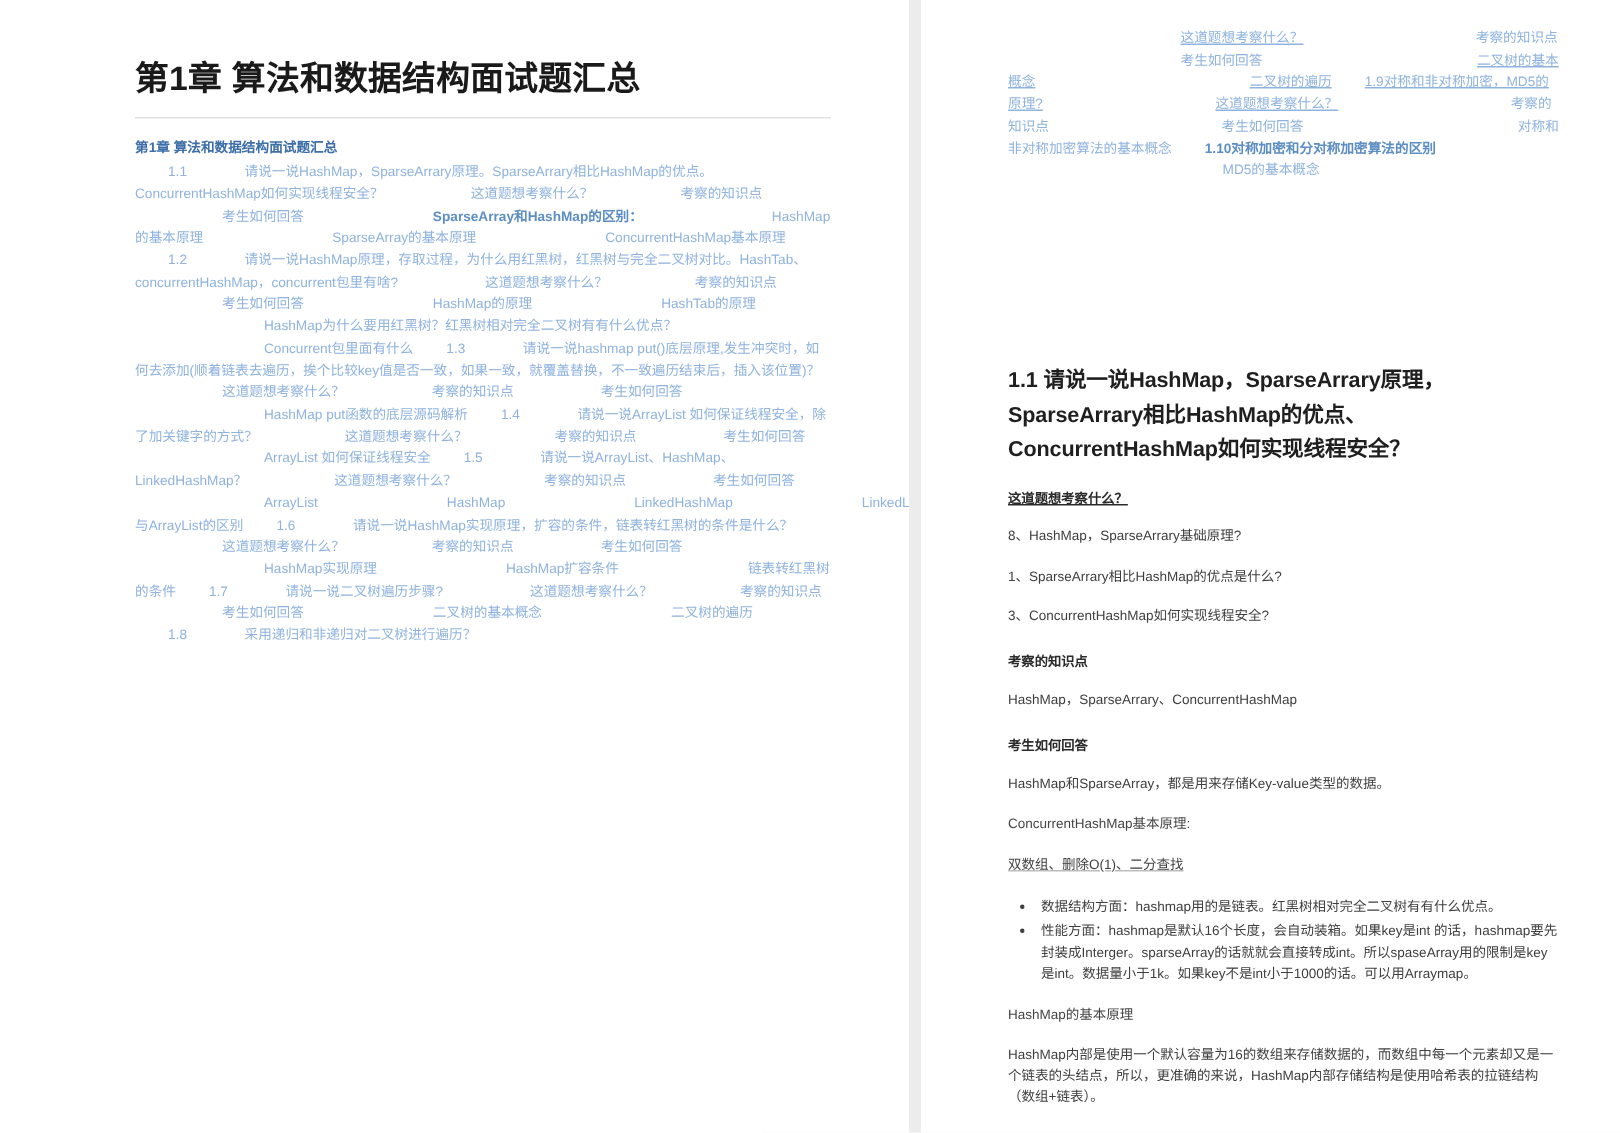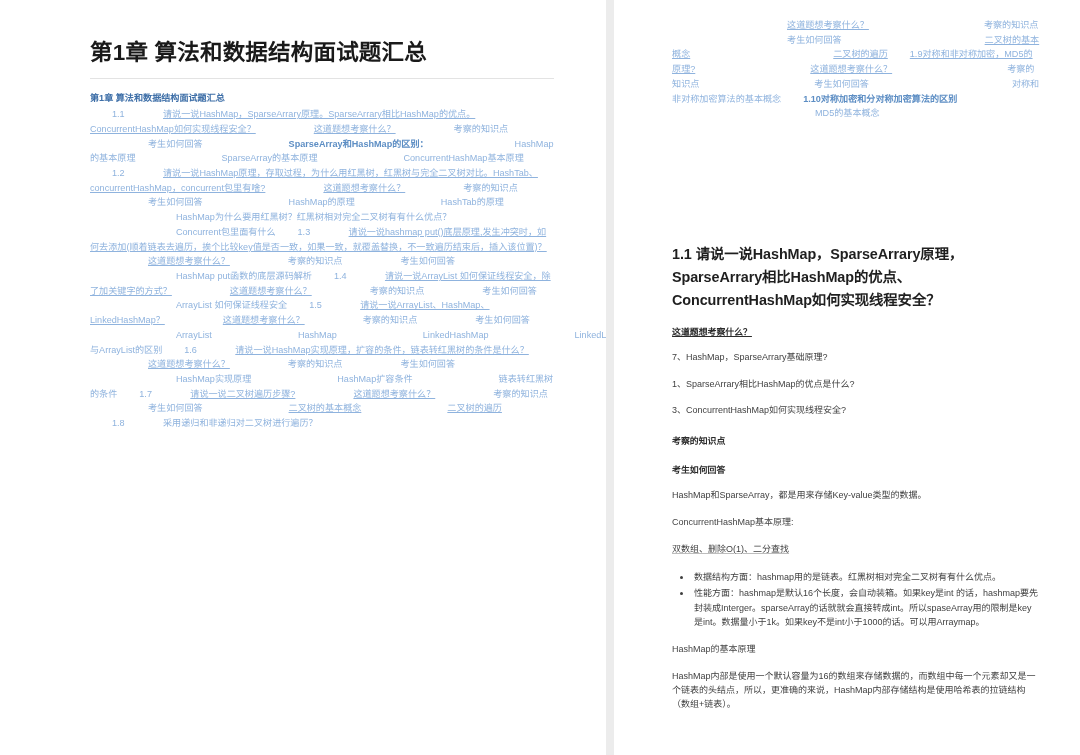--- a/index.html
+++ b/index.html
@@ -70,21 +70,21 @@
   }
   .toc .lvl1 { padding-left: 29px; text-indent: -29px; margin-left: 22px; }
   .toc .lvl1 .num { display: inline-block; width: 22px; }
   .toc .lvl2 { padding-left: 58px; }
   .toc .lvl3 { padding-left: 86px; }
 
   .toc a, .toc .lnk {
     color: #8fb3de;
     text-decoration: none;
   }
-  .toc .u { text-decoration: underline; }
+  .toc .u { }
   .toc .bold { font-weight: bold; color: #5d8ec4; }
 
   
   .right-inner {
     padding: 18px 40px 0 58px;
   }
   .toc-right {
     font-size: 9.1px;
     line-height: 1.62;
     color: #8fb3de;
@@ -171,26 +171,27 @@
       <div class="toc toc-right">
         <div id="toc-right-list"><a href="#" class="row lnk lvl2 u">这道题想考察什么？</a><a href="#" class="row lnk lvl2 ">考察的知识点</a><a href="#" class="row lnk lvl2 ">考生如何回答</a><a href="#" class="row lnk lvl3 u">二叉树的基本概念</a><a href="#" class="row lnk lvl3 u">二叉树的遍历</a><a href="#" class="row lnk lvl1 u">1.9对称和非对称加密，MD5的原理?</a><a href="#" class="row lnk lvl2 u">这道题想考察什么？</a><a href="#" class="row lnk lvl2 ">考察的知识点</a><a href="#" class="row lnk lvl2 ">考生如何回答</a><a href="#" class="row lnk lvl3 ">对称和非对称加密算法的基本概念</a><a href="#" class="row lnk lvl1 bold">1.10对称加密和分对称加密算法的区别</a><a href="#" class="row lnk lvl3 ">MD5的基本概念</a></div>
       </div>
 
       <div class="content">
         <h2 class="sec-title">1.1 请说一说HashMap，SparseArrary原理，SparseArrary相比HashMap的优点、ConcurrentHashMap如何实现线程安全？</h2>
 
         <div class="lead">这道题想考察什么？</div>
 
         <div id="question-list">
-            <div class="ques-item">7、HashMap，SparseArrary基础原理?</div>
+            <div class="ques-item">8、HashMap，SparseArrary基础原理?</div>
             <div class="ques-item">1、SparseArrary相比HashMap的优点是什么?</div>
             <div class="ques-item">3、ConcurrentHashMap如何实现线程安全?</div>
           </div>
 
         <div class="subhead">考察的知识点</div>
+        <p class="body">HashMap，SparseArrary、ConcurrentHashMap</p>
 
         <div class="subhead">考生如何回答</div>
         <p class="body">HashMap和SparseArray，都是用来存储Key-value类型的数据。</p>
 
         <p class="body semi">ConcurrentHashMap基本原理:</p>
         <p class="body ul">双数组、删除O(1)、二分查找</p>
 
         <ul class="bullets" id="bullet-list">
             <li>数据结构方面：hashmap用的是链表。红黑树相对完全二叉树有有什么优点。</li>
             <li>性能方面：hashmap是默认16个长度，会自动装箱。如果key是int 的话，hashmap要先封装成Interger。sparseArray的话就就会直接转成int。所以spaseArray用的限制是key是int。数据量小于1k。如果key不是int小于1000的话。可以用Arraymap。</li>

